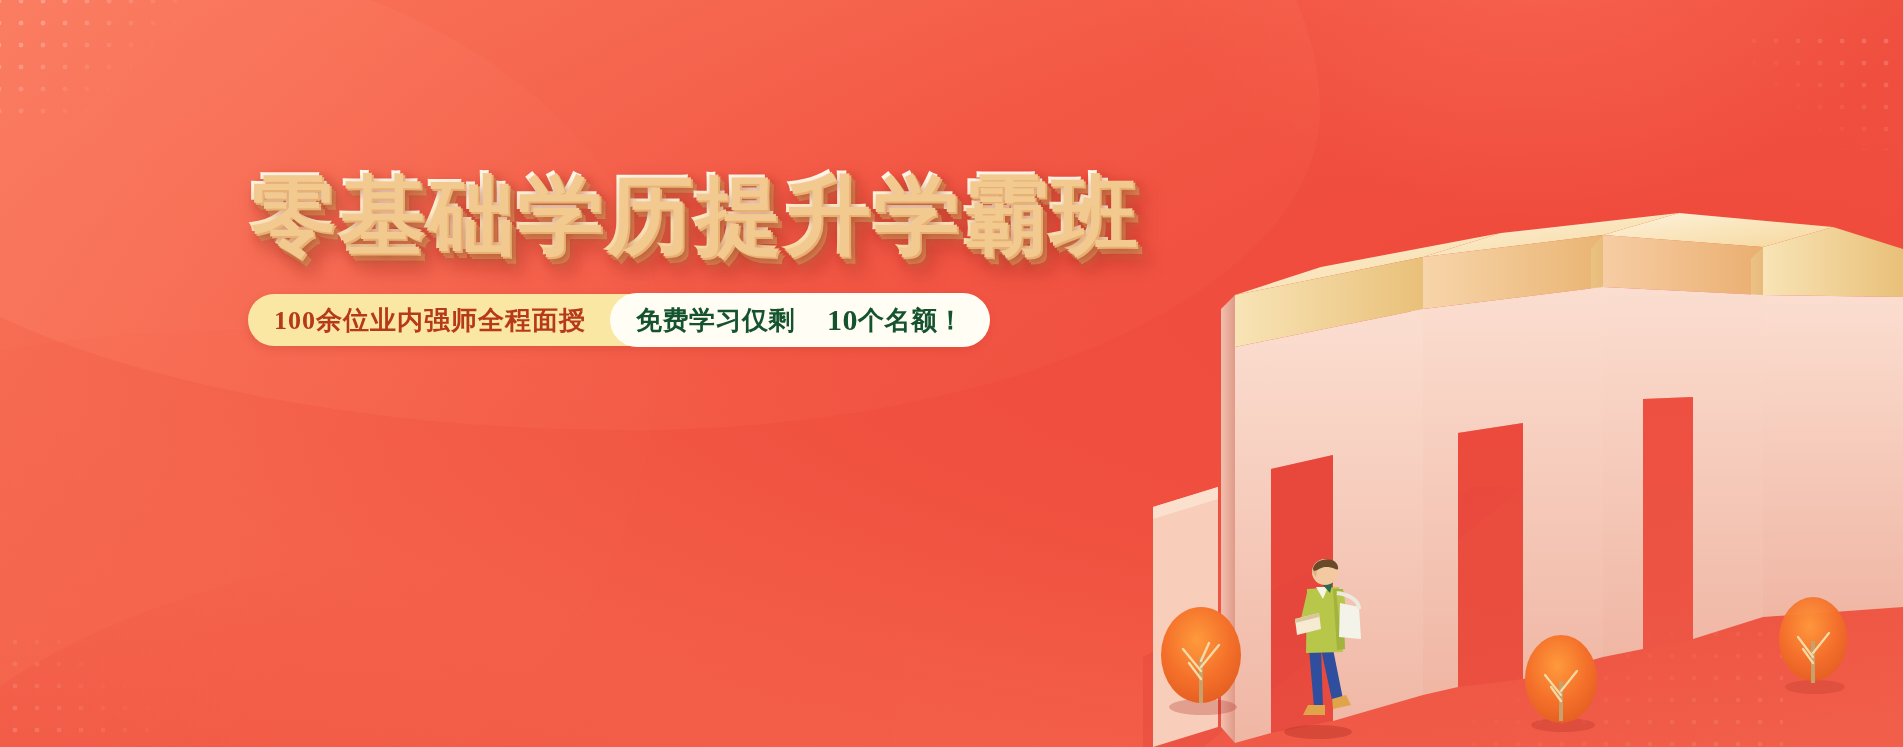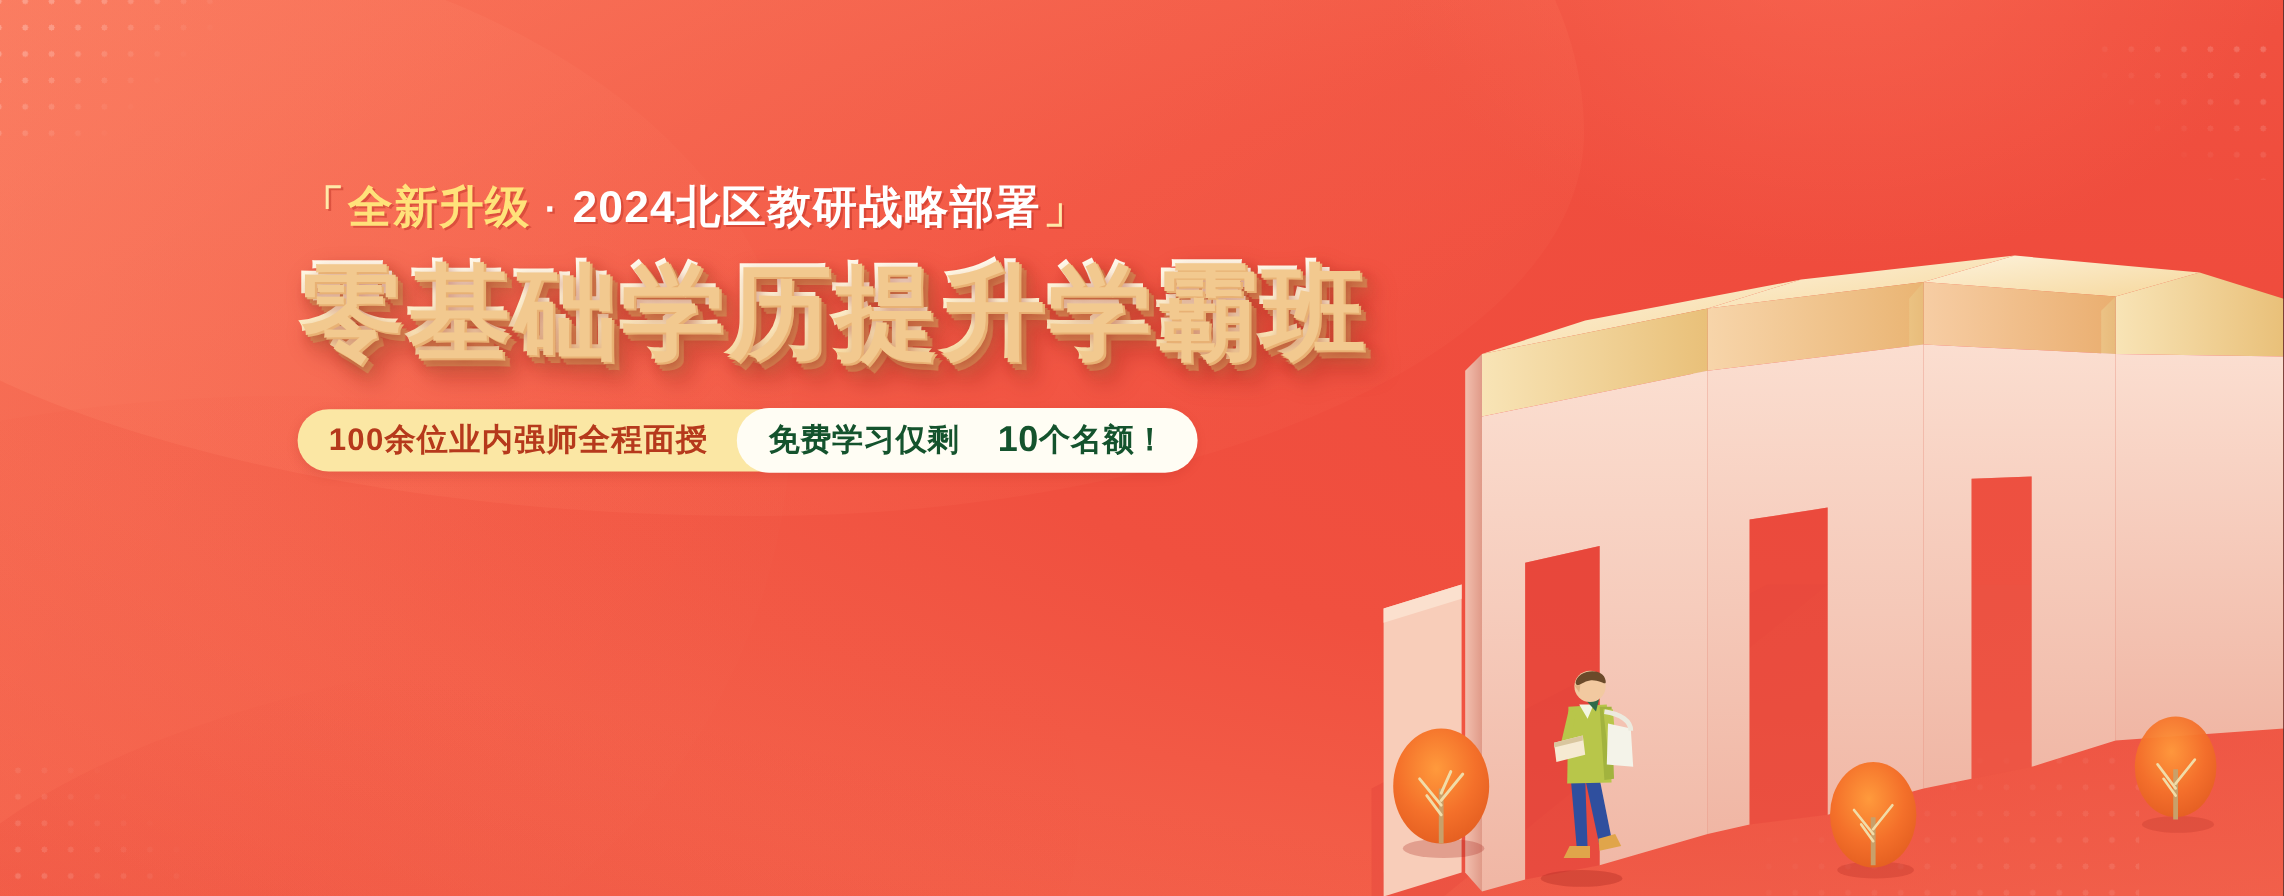--- a/index.html
+++ b/index.html
@@ -104,20 +104,21 @@
 
   
   .pillrow {
     margin-top:34px;
     display:inline-flex; align-items:stretch;
     background:#fbe7a4;
     border-radius:40px;
     height:52px;
     padding-left:26px;
     box-shadow:0 3px 10px rgba(150,30,20,.18);
+    font-family:Liberation Serif, serif;
   }
   .pill-left {
     display:flex; align-items:center;
     font-size:26px; font-weight:700; letter-spacing:1px;
     color:#b6391c; white-space:nowrap;
     padding-right:24px;
   }
   .pill-right {
     display:flex; align-items:center;
     background:#fffdf4;
@@ -267,23 +268,20 @@
         <ellipse cx="812" cy="500" rx="30" ry="7" fill="rgba(170,40,32,.22)"></ellipse>
         <ellipse cx="810" cy="452" rx="34" ry="42" fill="url(#treeG)" opacity=".95"></ellipse>
         <path d="M 808 496 L 812 496 L 812 454 L 808 454 Z" fill="#c8a06a"></path>
         <path d="M 810 470 L 795 450 M 810 466 L 826 446 M 810 476 L 800 462" stroke="#f1dca8" stroke-width="2.2" fill="none" stroke-linecap="round"></path>
       </g>
     </svg>
   </div>
 
   <div class="copy">
 
-    <div class="subtitle">
-      <span class="brk">「</span><span class="hl">全新升级</span><span class="dot">·</span><span class="wh">2024北区教研战略部署</span><span class="brk">」</span>
-    </div>
 
     <div class="headline">零基础学历提升学霸班</div>
 
     <div class="pillrow">
       <div class="pill-left">100余位业内强师全程面授</div>
       <div class="pill-right">
         <span>免费学习仅剩</span>
           <span class="num">10</span>
           <span>个名额！</span>
       </div>

